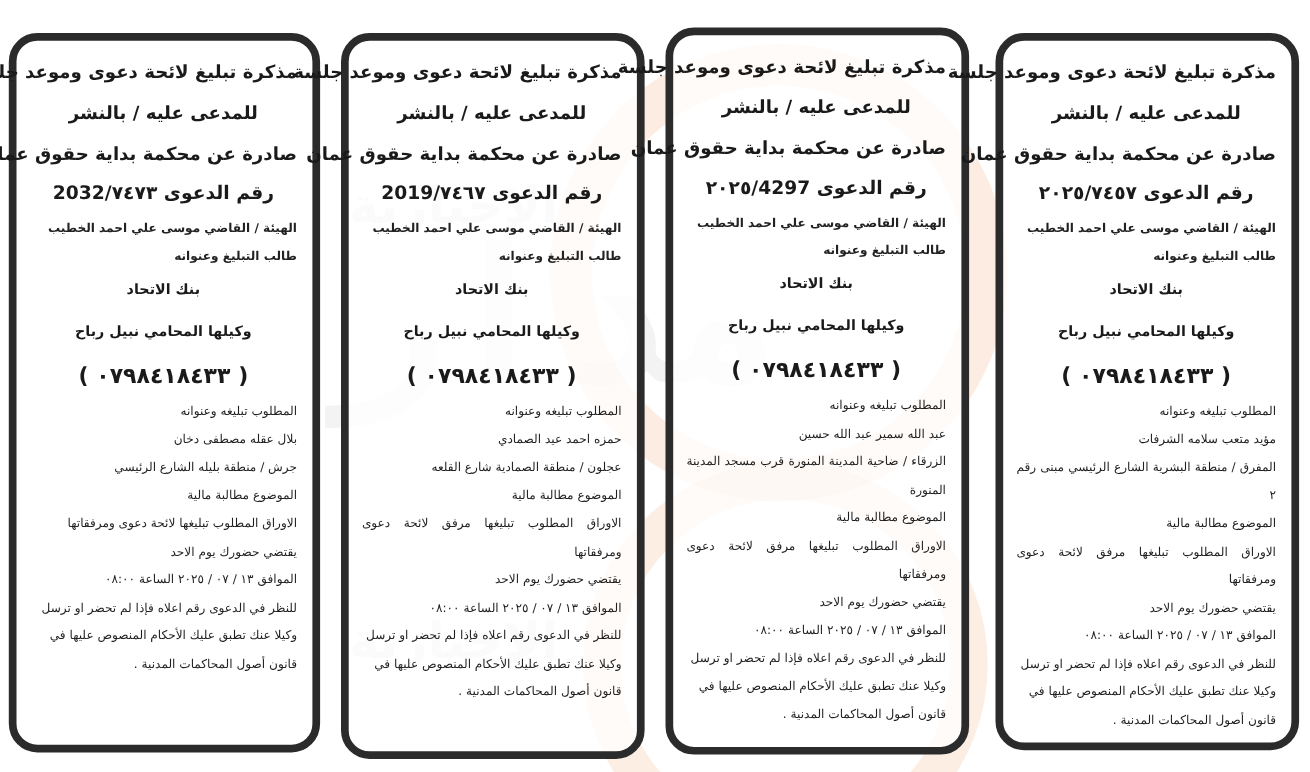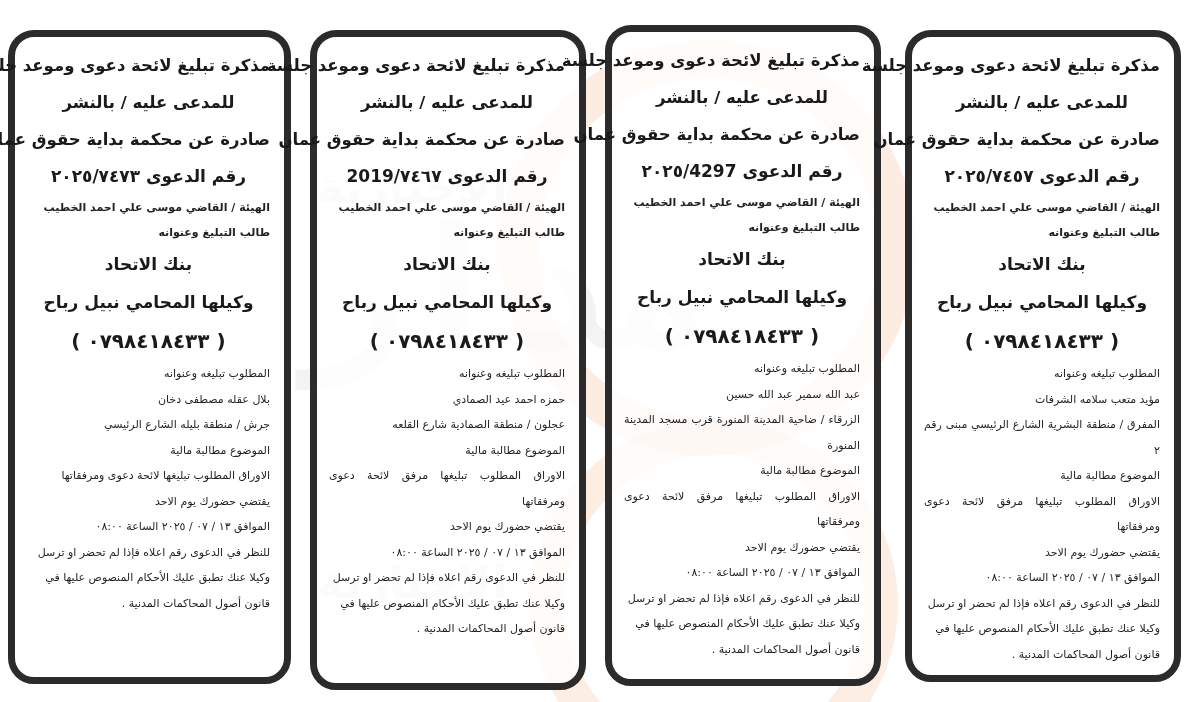--- a/index.html
+++ b/index.html
@@ -32,39 +32,39 @@
     direction: rtl; padding: 10px 14px 8px 12px;
     color: #1a1a1a;
   }
   .p1 { left: 8px;   top: 30px; width: 283px; height: 654px; }
   .p2 { left: 310px; top: 30px; width: 276px; height: 660px; }
   .p3 { left: 605px; top: 25px; width: 276px; height: 661px; }
   .p4 { left: 905px; top: 30px; width: 276px; height: 652px; }
   .hdr { text-align: center; font-weight: bold; font-size: 16.5px; line-height: 37px; white-space: nowrap; }
   .hdr.num { font-size: 17px; }
   .small { text-align: right; font-size: 11px; font-weight: bold; line-height: 25px; color: #222; }
-  .mid { text-align: center; font-weight: bold; font-size: 17px; line-height: 38px; }
+  .mid { text-align: center; font-weight: bold; font-size: 13px; line-height: 38px; }
   .phone { text-align: center; font-weight: bold; font-size: 20px; line-height: 40px; letter-spacing: 1px; }
   .body { text-align: right; font-size: 11px; font-weight: normal; line-height: 25.5px; color: #1f1f1f; }
   .justify { text-align: justify; text-align-last: right; }
 </style>
 </head>
 <body>
 
 <div class="watermark wm-ring"></div>
 <div class="watermark wm-ring2"></div>
 <div class="watermark wm-text" style="left:270px; top:160px;">الإخبارية</div>
 <div class="watermark wm-text" style="left:270px; top:555px;">الإخبارية</div>
 <div class="watermark wm-big" style="left:300px; top:190px;">مدار</div>
 
 <div class="panel p1">
   <div class="hdr">مذكرة تبليغ لائحة دعوى وموعد جلسة</div>
   <div class="hdr">للمدعى عليه / بالنشر</div>
   <div class="hdr">صادرة عن محكمة بداية حقوق عمان</div>
-  <div class="hdr num">رقم الدعوى ٢٠٢٥/٧٤٧٣</div>
+  <div class="hdr num">رقم الدعوى 2032/٧٤٧٣</div>
   <div class="small">الهيئة / القاضي موسى علي احمد الخطيب</div>
   <div class="small">طالب التبليغ وعنوانه</div>
   <div class="mid">بنك الاتحاد</div>
   <div class="mid">وكيلها المحامي نبيل رباح</div>
   <div class="phone">( ٠٧٩٨٤١٨٤٣٣ )</div>
   <div class="body">المطلوب تبليغه وعنوانه</div>
   <div class="body">بلال عقله مصطفى دخان</div>
   <div class="body">جرش / منطقة بليله الشارع الرئيسي</div>
   <div class="body">الموضوع مطالبة مالية</div>
   <div class="body">الاوراق المطلوب تبليغها  لائحة دعوى ومرفقاتها</div>

